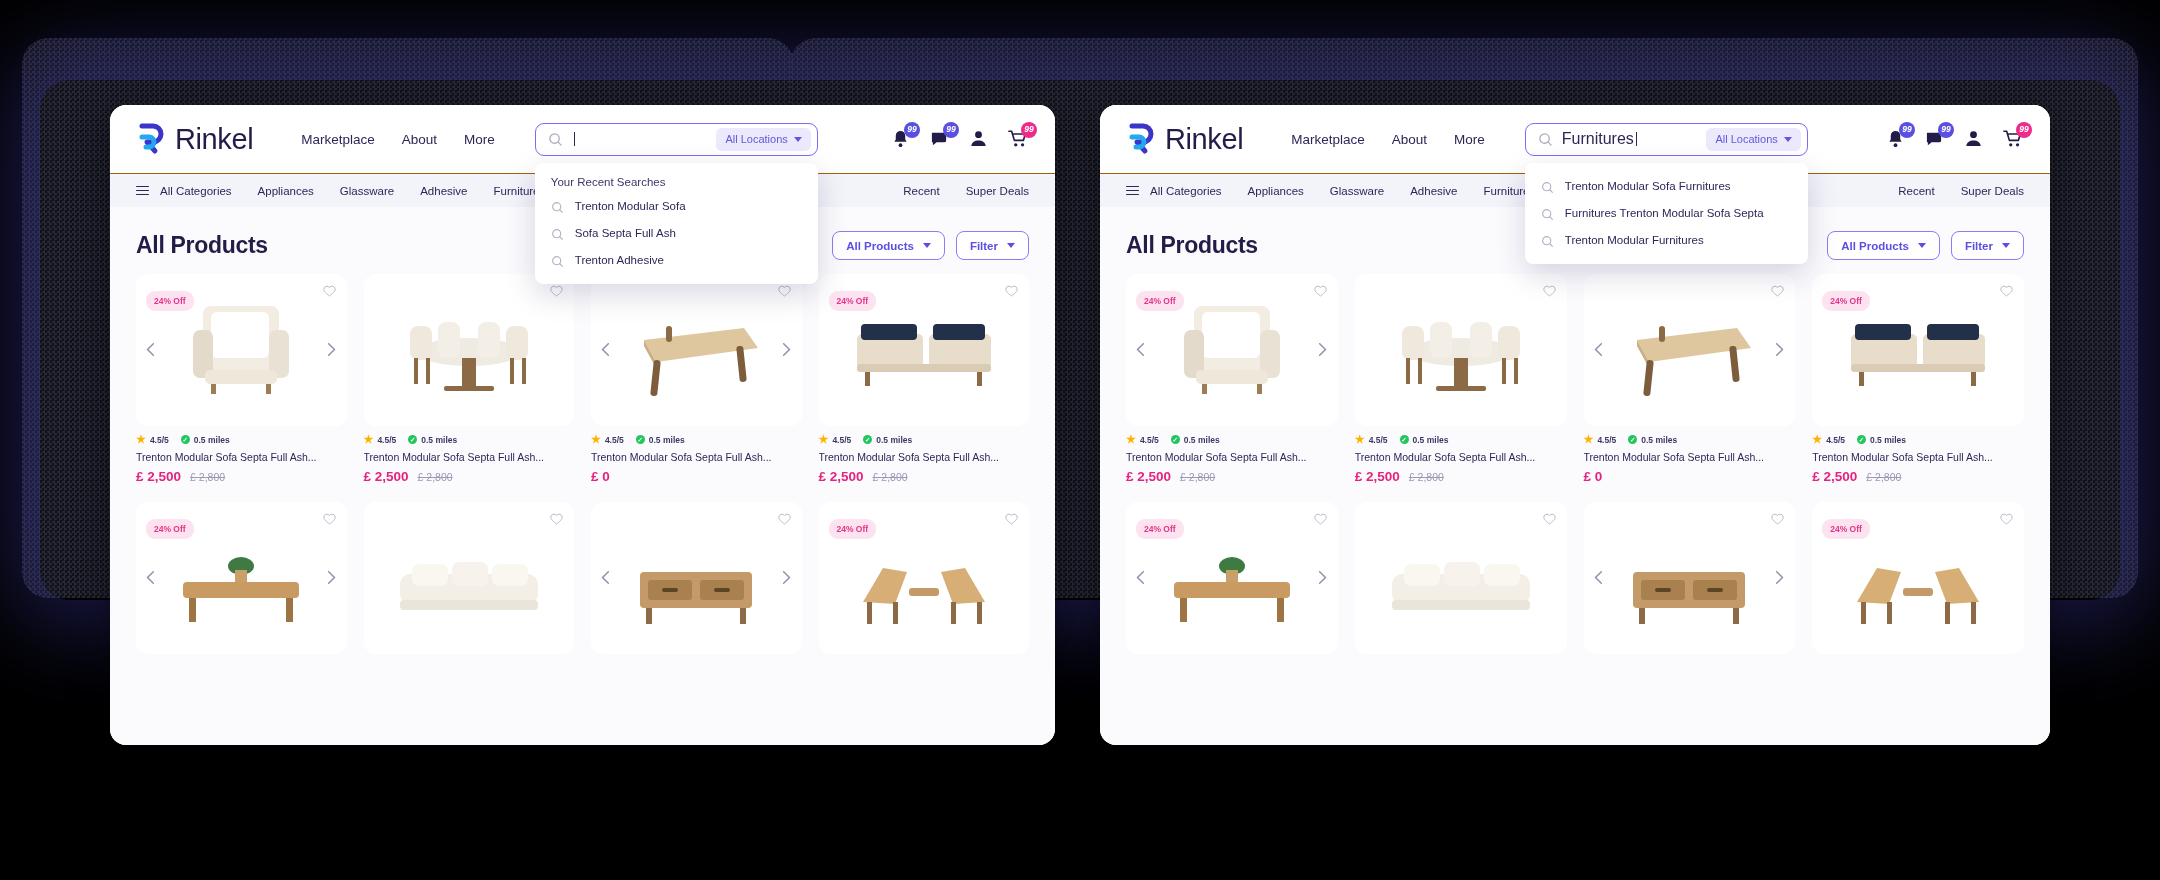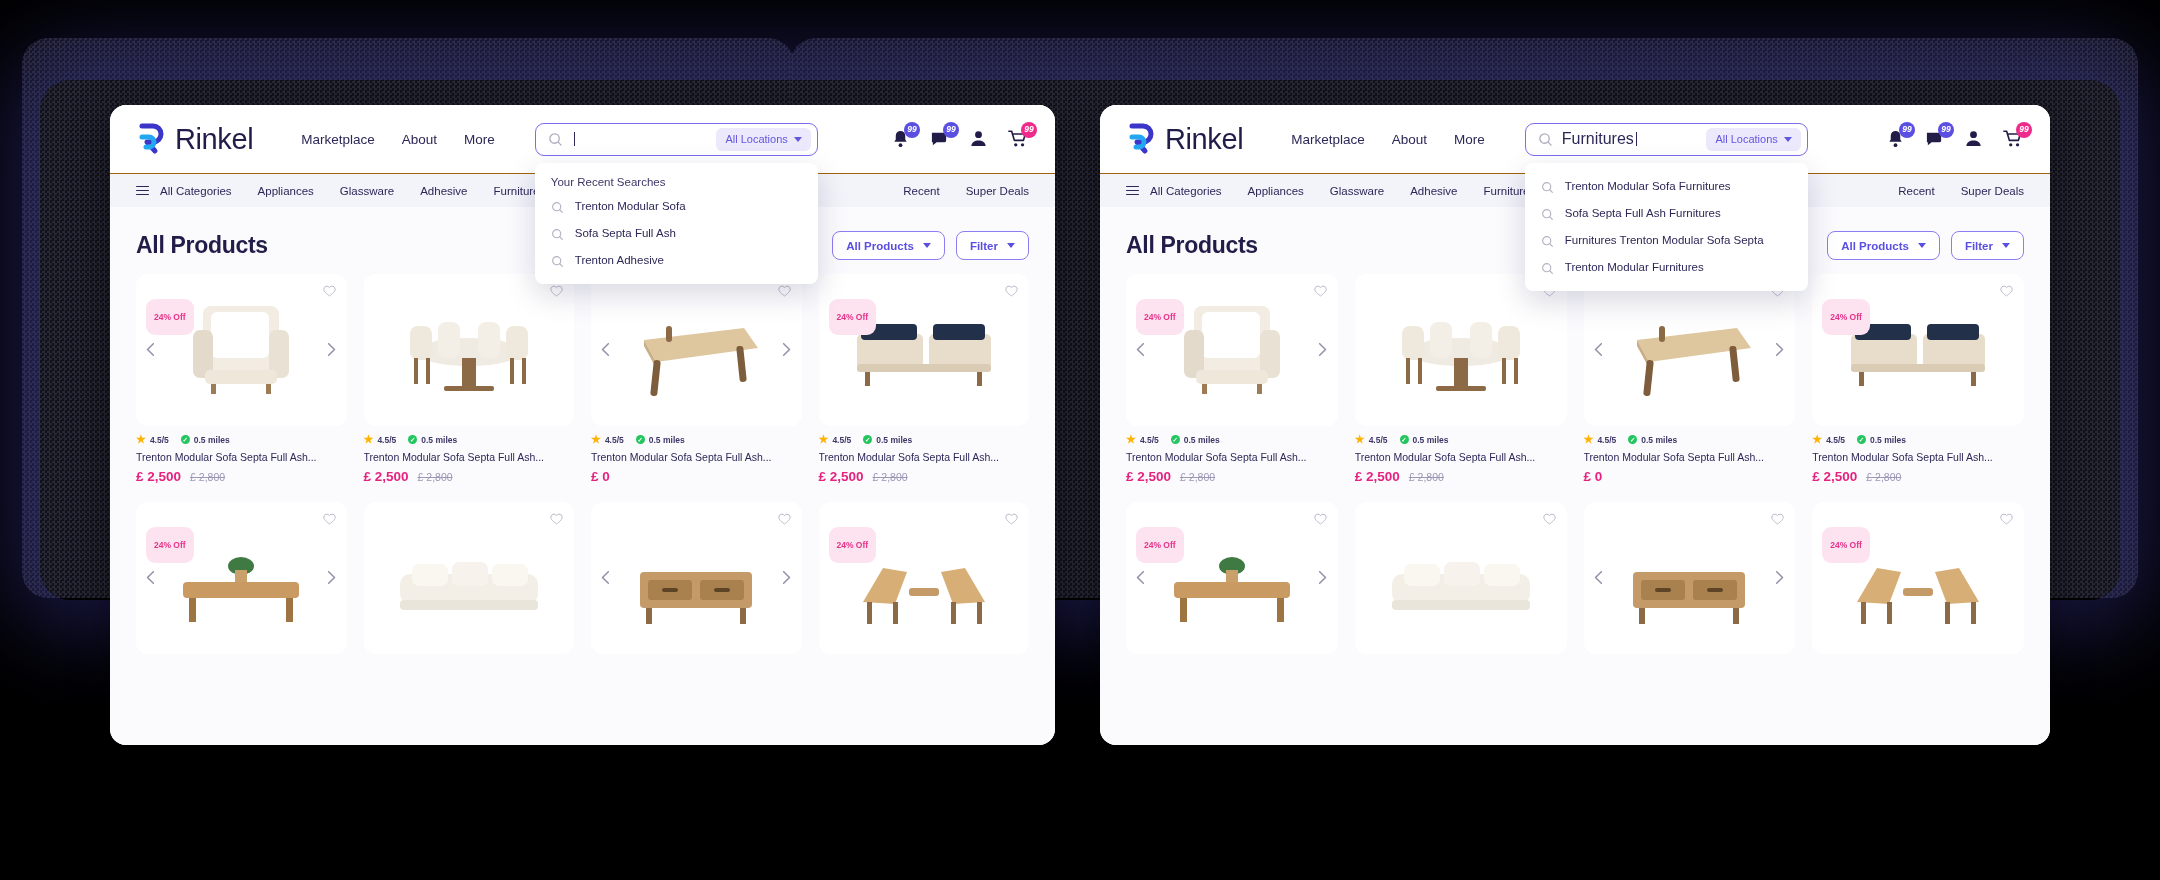--- a/index.html
+++ b/index.html
@@ -174,24 +174,24 @@
   .card { width: 100%; }
   .card-img {
     position: relative;
     height: 152px;
     background: #fff;
     border-radius: 12px;
     overflow: hidden;
     display: flex; align-items: flex-end; justify-content: center;
   }
   .off-badge {
-    position: absolute; left: 10px; top: 25px; z-index: 3;
+    position: absolute; left: 10px; top: 17px; z-index: 3;
     background: #fde3ef; color: #e5338a;
     font-size: 8.5px; font-weight: 700;
-    padding: 13px 8px; border-radius: 9px;
+    padding: 5px 8px; border-radius: 9px;
   }
   .heart { position: absolute; right: 11px; top: 9px; z-index: 3; width: 13px; height: 13px; }
   .arrow {
     position: absolute; top: 50%; transform: translateY(-50%);
     width: 15px; height: 15px; z-index: 3; opacity: .55;
   }
   .arrow.l { left: 8px; } .arrow.r { right: 8px; }
 
   .meta { padding-top: 8px; }
   .meta-row { display: flex; align-items: center; gap: 12px; }
@@ -623,27 +623,20 @@
                   <circle cx="7" cy="7" r="5" fill="none" stroke="#6b6688" stroke-width="1.4"></circle>
                   <line x1="10.8" y1="10.8" x2="14" y2="14" stroke="#6b6688" stroke-width="1.4" stroke-linecap="round"></line>
                 </svg></span>
             <span class="lbl">Trenton Modular Sofa Furnitures</span>
           </div>
           <div class="suggest-item">
             <span class="s-icon"><svg viewBox="0 0 16 16" width="13" height="13">
                   <circle cx="7" cy="7" r="5" fill="none" stroke="#6b6688" stroke-width="1.4"></circle>
                   <line x1="10.8" y1="10.8" x2="14" y2="14" stroke="#6b6688" stroke-width="1.4" stroke-linecap="round"></line>
                 </svg></span>
-            <span class="lbl">Sofa Septa Full Ash Furnitures</span>
-          </div>
-          <div class="suggest-item">
-            <span class="s-icon"><svg viewBox="0 0 16 16" width="13" height="13">
-                  <circle cx="7" cy="7" r="5" fill="none" stroke="#6b6688" stroke-width="1.4"></circle>
-                  <line x1="10.8" y1="10.8" x2="14" y2="14" stroke="#6b6688" stroke-width="1.4" stroke-linecap="round"></line>
-                </svg></span>
             <span class="lbl">Furnitures Trenton Modular Sofa Septa</span>
           </div>
           <div class="suggest-item">
             <span class="s-icon"><svg viewBox="0 0 16 16" width="13" height="13">
                   <circle cx="7" cy="7" r="5" fill="none" stroke="#6b6688" stroke-width="1.4"></circle>
                   <line x1="10.8" y1="10.8" x2="14" y2="14" stroke="#6b6688" stroke-width="1.4" stroke-linecap="round"></line>
                 </svg></span>
             <span class="lbl">Trenton Modular Furnitures</span>
           </div>
         </div>

